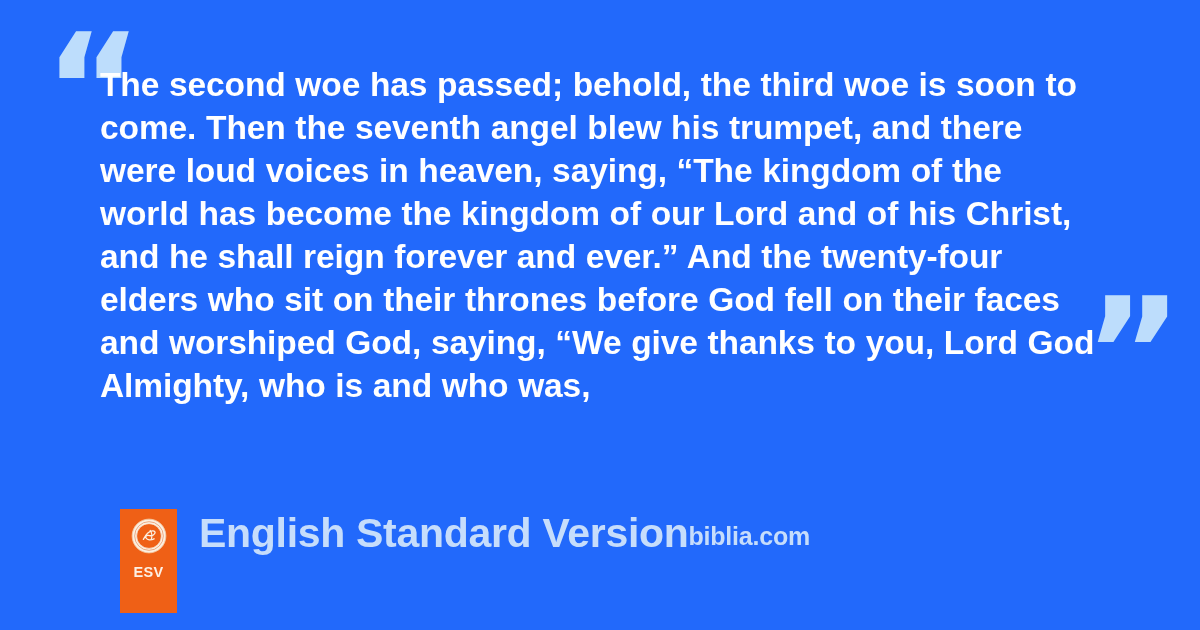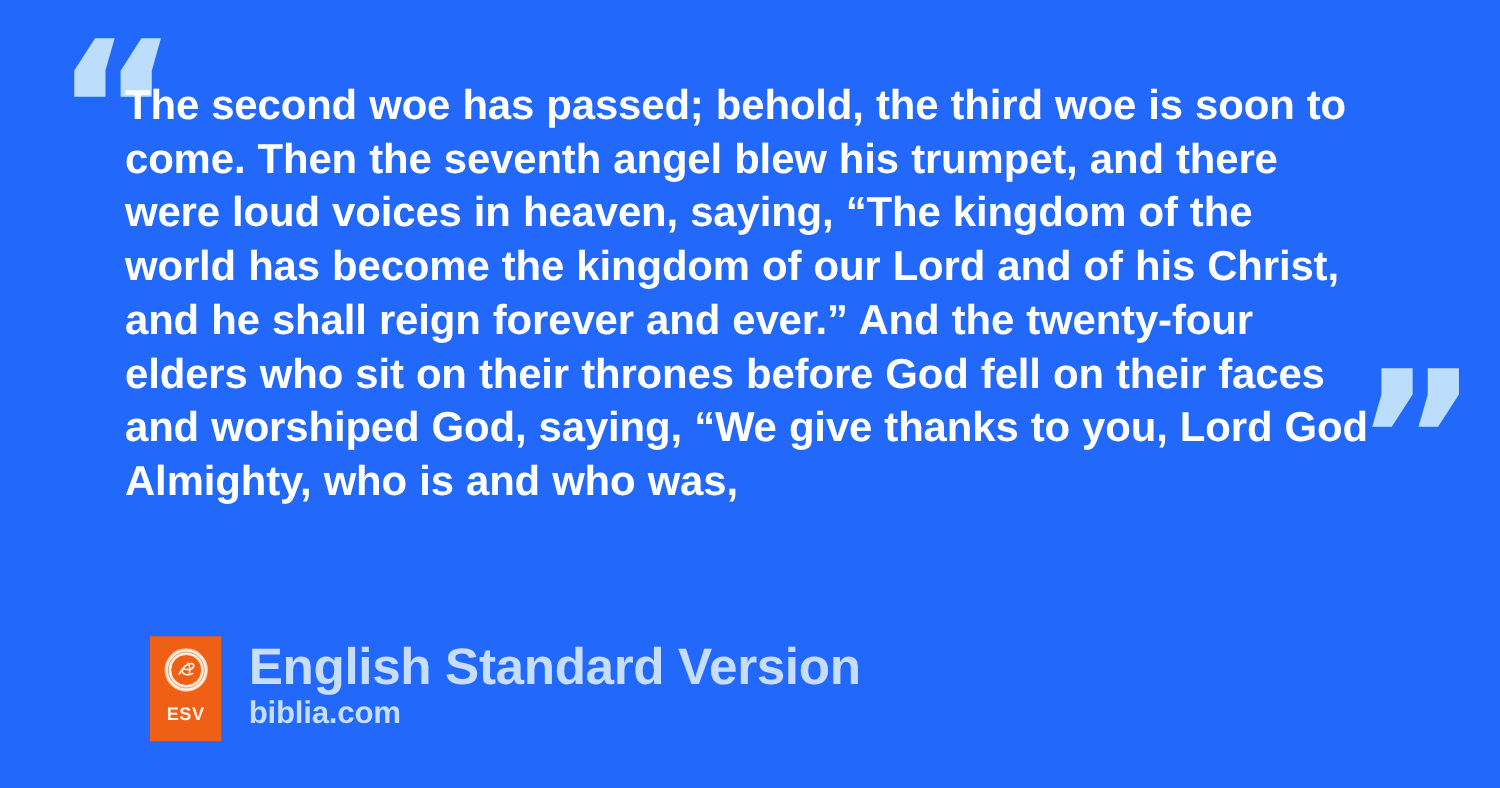--- a/index.html
+++ b/index.html
@@ -69,21 +69,21 @@
     left: 120px;
     top: 509px;
     display: flex;
     flex-direction: row;
     align-items: flex-start;
   }
 
   #esv-logo {
     position: relative;
     width: 57px;
-    height: 84px;
+    height: 104px;
     background: #ef6016;
     flex: 0 0 auto;
     display: flex;
     flex-direction: column;
     align-items: center;
     justify-content: flex-start;
     padding-top: 9px;
     box-sizing: border-box;
   }
   #esv-seal {
@@ -97,34 +97,34 @@
     font-family: "Liberation Sans", sans-serif;
     font-weight: 700;
     font-size: 14.5px;
     letter-spacing: 0.4px;
     line-height: 1;
   }
 
   #footer-text {
     margin-left: 22px;
     display: flex;
-    flex-direction: column;
+    flex-direction: row;
     justify-content: flex-start;
     padding-top: 1px;
   }
   #version-name {
     color: #c6ddfb;
     font-family: "Liberation Sans", sans-serif;
     font-weight: 700;
     font-size: 41px;
     line-height: 46px;
     letter-spacing: -0.3px;
   }
   #site-url {
-    margin-top: 0;
+    margin-top: 12px;
     color: #c6ddfb;
     font-family: "Liberation Sans", sans-serif;
     font-weight: 700;
     font-size: 25px;
     line-height: 28px;
     letter-spacing: -0.2px;
   }
 </style>
 </head>
 <body>

